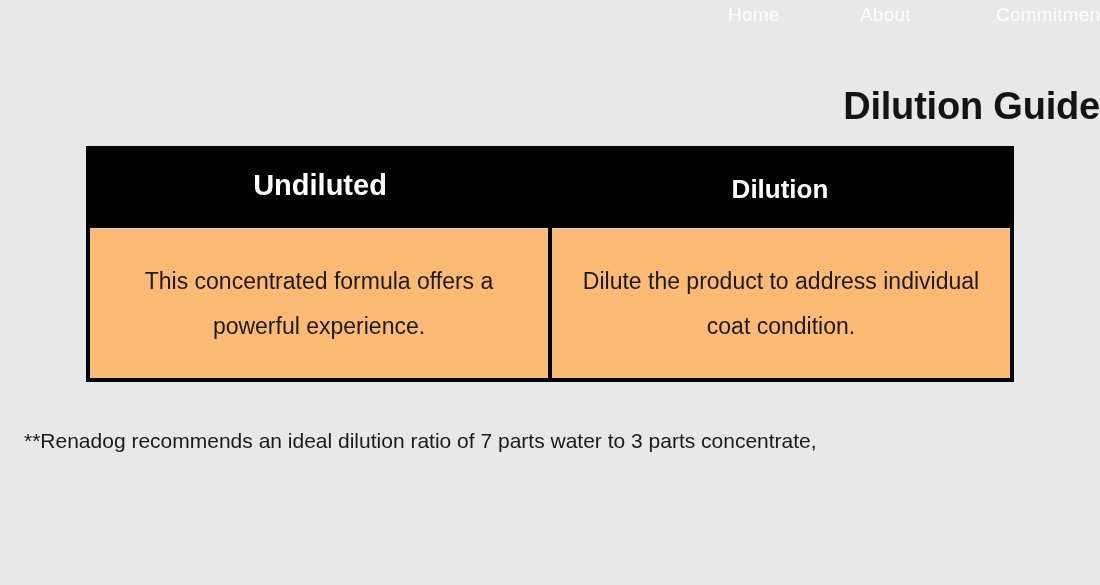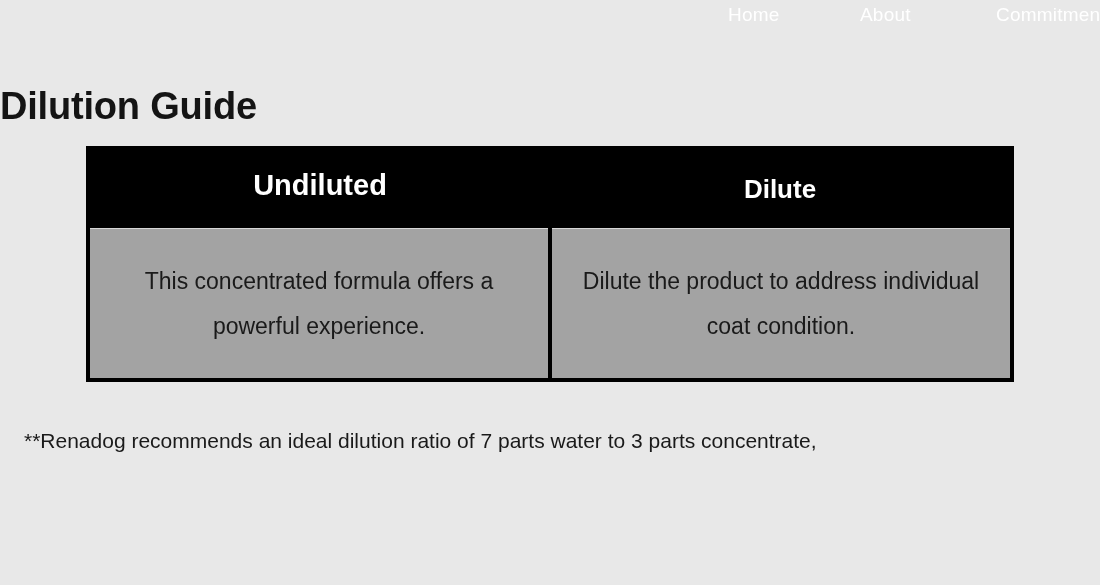--- a/index.html
+++ b/index.html
@@ -38,21 +38,21 @@
   .nav-home { left: 728px; }
   .nav-about { left: 860px; }
   .nav-commitment { left: 996px; }
 
   
   .page-title {
     position: absolute;
     top: 57px;
     left: 0;
     width: 1100px;
-    text-align: left;
+    text-align: right;
     font-size: 38px;
     font-weight: bold;
     color: #141414;
     letter-spacing: -0.2px;
     line-height: 48px;
   }
 
   
   .table-wrap {
     position: absolute;
@@ -86,21 +86,21 @@
     font-size: 26px;
     padding-bottom: 0px;
   }
   .table-body {
     display: flex;
     height: 150px;
     background: #000000;
   }
   .body-cell {
     flex: 1 1 50%;
-    background: #a3a3a3;
+    background: #fdba74;
     display: flex;
     align-items: center;
     justify-content: center;
     text-align: center;
     font-size: 23px;
     line-height: 45px;
     color: #1a1a1a;
     padding: 0 26px;
     box-sizing: border-box;
     border-top: 1px solid #d6d6d6;
@@ -133,21 +133,21 @@
   <a class="nav-item nav-home">Home</a>
   <a class="nav-item nav-about">About</a>
   <a class="nav-item nav-commitment">Commitment</a>
 </div>
 
 <h1 class="page-title">Dilution Guide</h1>
 
 <div class="table-wrap">
   <div class="table-head">
     <div class="head-cell undiluted">Undiluted</div>
-    <div class="head-cell diluted">Dilute</div>
+    <div class="head-cell diluted">Dilution</div>
   </div>
   <div class="table-body">
     <div class="body-cell left">This concentrated formula offers a powerful experience.</div>
     <div class="body-cell right">Dilute the product to address individual coat condition.</div>
   </div>
 </div>
 
 <div class="footnote">
   <span class="line">**Renadog recommends an ideal dilution ratio of 7 parts water to 3 parts concentrate,</span>
 </div>

